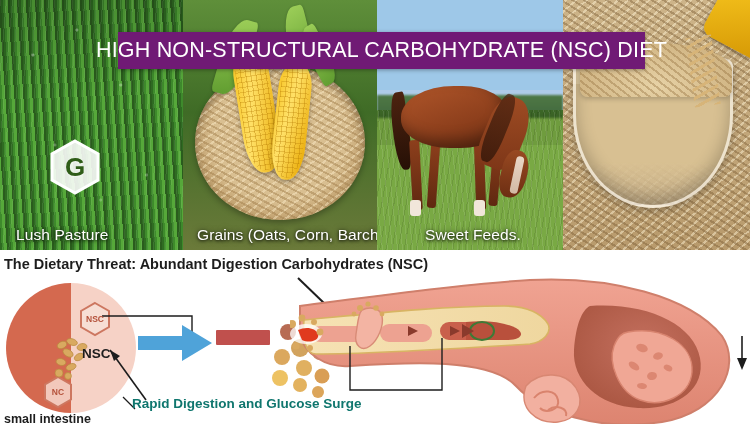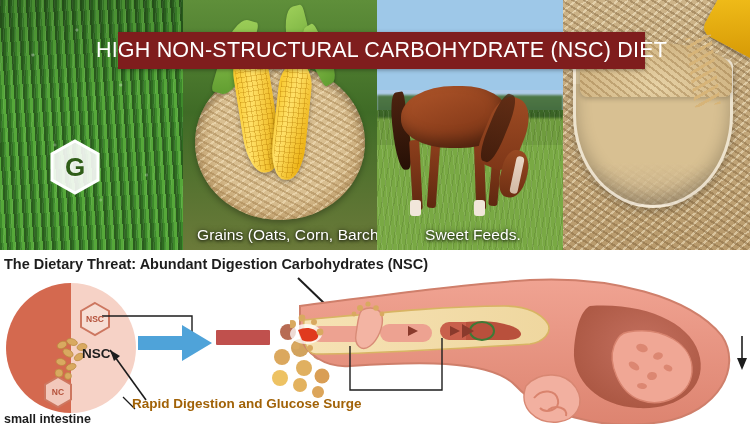--- a/index.html
+++ b/index.html
@@ -143,21 +143,21 @@
   .hex-badge span {
     position:relative; z-index:2; color:#2f5d18; font-weight:bold;
     text-shadow:0 1px 2px rgba(255,255,255,.6);
   }
   .badge-g  { left:48px; top:138px; width:54px; height:58px; }
   .badge-g span { font-size:26px; }
 
   
   .title-banner {
     position:absolute; left:118px; top:32px; width:527px; height:37px;
-    background:#7f1d1d;
+    background:#701a75;
     display:flex; align-items:center; justify-content:center;
     box-shadow:0 1px 4px rgba(0,0,0,.35);
   }
   .title-banner span {
     color:#ffffff; font-size:21.5px; letter-spacing:.2px; white-space:nowrap;
   }
 
   
   .diagram { position:absolute; left:0; top:250px; width:750px; height:180px; background:#ffffff; }
   .diagram-heading {
@@ -187,21 +187,21 @@
   .hex-nsc { left:72px; top:18px; width:34px; height:36px; }
   .hex-nc  { left:36px; top:92px; width:32px; height:34px; }
   .blob-cluster { position:absolute; left:46px; top:54px; width:46px; height:44px; }
 
   .cap-low-left {
     position:absolute; left:4px; top:162px; width:120px;
     font-size:12.5px; font-weight:bold; color:#1d1d1d; line-height:14px;
   }
   .cap-low-mid {
     position:absolute; left:132px; top:146px;
-    font-size:13.5px; font-weight:bold; color:#a16207; white-space:nowrap;
+    font-size:13.5px; font-weight:bold; color:#0f766e; white-space:nowrap;
   }
 
   
   .connector { position:absolute; left:100px; top:60px; }
   .blue-arrow { position:absolute; left:138px; top:325px; }
   .red-bar {
     position:absolute; left:216px; top:330px; width:54px; height:15px;
     background:#c0504d; border-radius:1px;
   }
 
@@ -216,20 +216,21 @@
   <div class="photo-strip">
 
     <div class="panel p1">
       <div class="panel-art grass-bg"></div>
       <div class="hex-badge badge-g">
         <svg viewBox="0 0 54 58" aria-hidden="true">
           <polygon points="27,3 50,16 50,42 27,55 4,42 4,16" fill="rgba(255,255,255,0.88)" stroke="#ffffff" stroke-width="3"></polygon>
         </svg>
         <span>G</span>
       </div>
+      <div class="caption cap-1">Lush Pasture</div>
     </div>
 
     <div class="panel p2">
       <div class="panel-art grain-bg">
         <div class="grain-bowl">
           <div class="grain-speckle"></div>
         </div>
         <div class="husk husk-a"></div>
         <div class="husk husk-b"></div>
         <div class="husk husk-c"></div>

